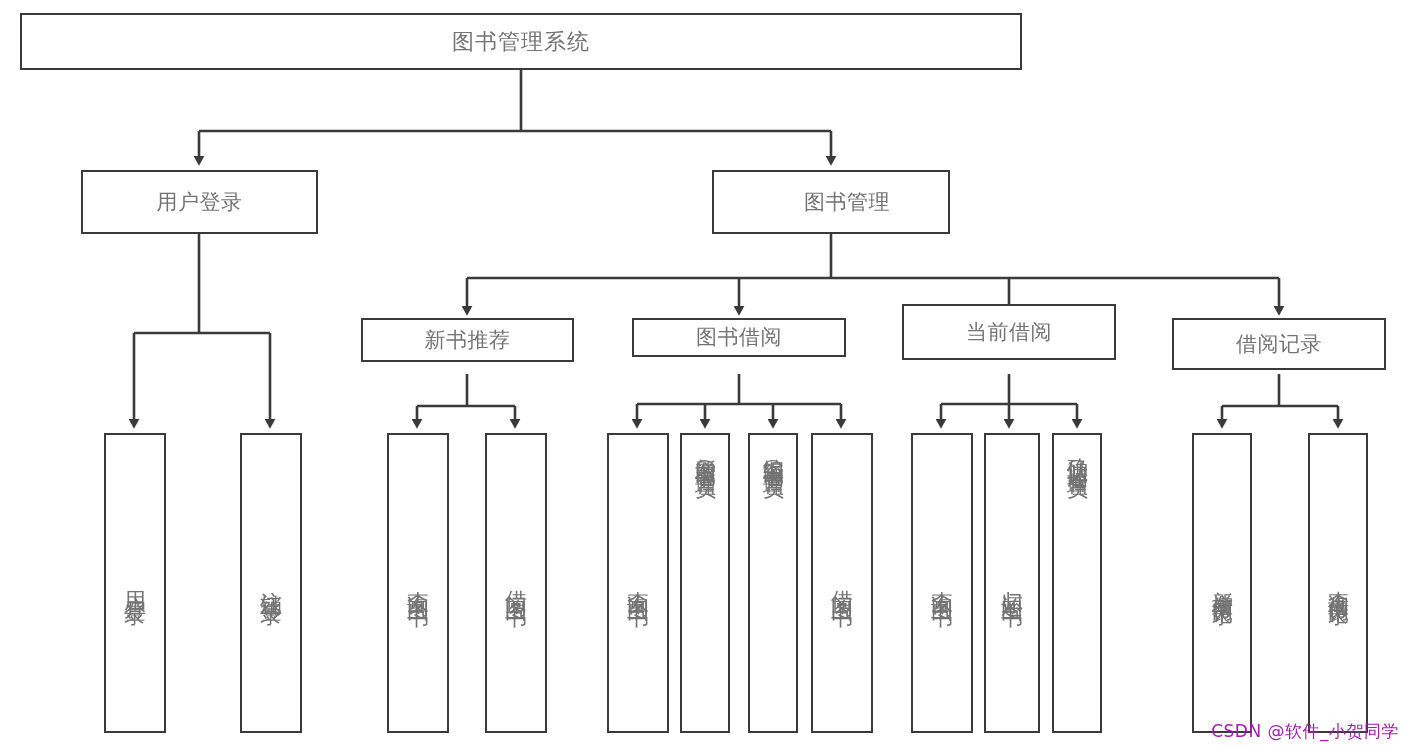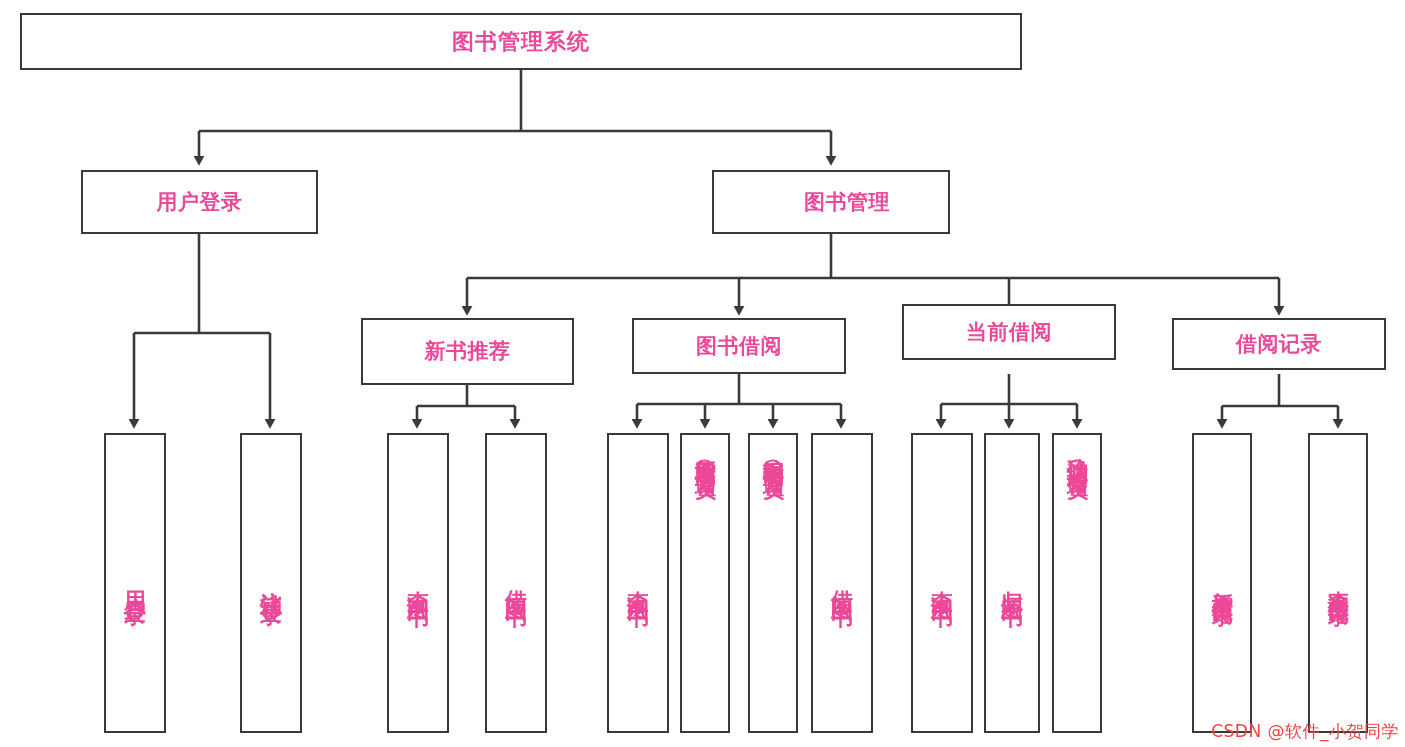--- a/index.html
+++ b/index.html
@@ -21,23 +21,22 @@
     pointer-events:none;
   }
   .node{
     position:absolute;
     box-sizing:border-box;
     background:#ffffff;
     border:2px solid #3a3a3a;
     display:flex;
     align-items:center;
     justify-content:center;
-    color:#ec4899;
+    color:#737373;
     z-index:2;
-    font-weight:bold;
   }
   .node .lbl{
     display:block;
     text-align:center;
     line-height:1.06;
     white-space:nowrap;
   }
   
   .h-node .lbl{
     font-size:21px;
@@ -63,21 +62,21 @@
   }
   .v-node.top-align{
     align-items:flex-start;
     padding-top:6px;
   }
   .watermark{
     position:absolute;
     right:6px;
     bottom:4px;
     font-size:17px;
-    color:#ef4444;
+    color:#a21caf;
     letter-spacing:.5px;
     z-index:5;
     white-space:nowrap;
     font-family:"DejaVu Sans","Liberation Sans",sans-serif;
   }
 </style>
 </head>
 <body>
 
 <div id="canvas">
@@ -136,24 +135,24 @@
     <span class="lbl">图书管理系统</span>
   </div>
 
   <div class="node h-node" style="left:81px;top:170px;width:237px;height:64px;">
     <span class="lbl">用户登录</span>
   </div>
   <div class="node h-node" style="left:712px;top:170px;width:238px;height:64px;padding-left:32px;">
     <span class="lbl">图书管理</span>
   </div>
 
-  <div class="node h-node" style="left:361px;top:318px;width:213px;height:67px;">
+  <div class="node h-node" style="left:361px;top:318px;width:213px;height:44px;">
     <span class="lbl">新书推荐</span>
   </div>
-  <div class="node h-node" style="left:632px;top:318px;width:214px;height:56px;">
+  <div class="node h-node" style="left:632px;top:318px;width:214px;height:39px;">
     <span class="lbl">图书借阅</span>
   </div>
   <div class="node h-node" style="left:902px;top:304px;width:214px;height:56px;">
     <span class="lbl">当前借阅</span>
   </div>
   <div class="node h-node" style="left:1172px;top:318px;width:214px;height:52px;">
     <span class="lbl">借阅记录</span>
   </div>
 
   <div class="node v-node" style="left:104px;top:433px;width:62px;height:300px;">

